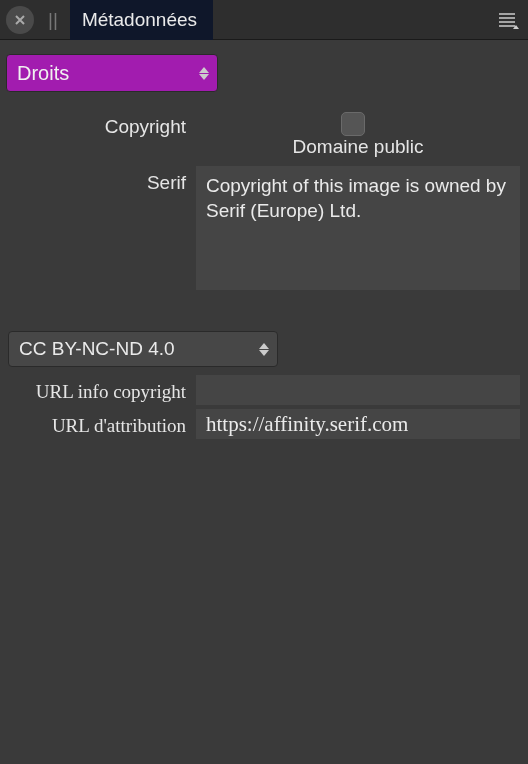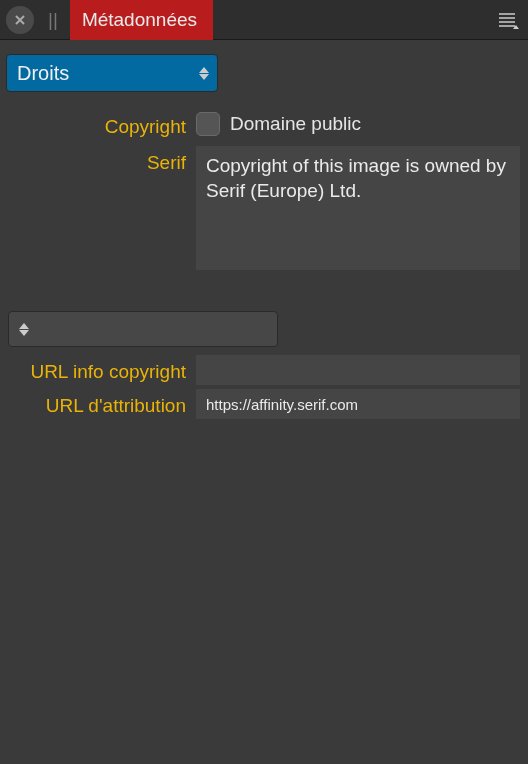--- a/index.html
+++ b/index.html
@@ -34,42 +34,42 @@
     .sep {
       color: #777;
       margin: 0 12px 0 14px;
       font-weight: 300;
     }
     .tab {
       height: 40px;
       display: flex;
       align-items: center;
       padding: 0 16px 0 12px;
-      background: #b91c1c;
+      background: #0f172a;
       color: #eaeaea;
       font-weight: 500;
     }
     .header-spacer { flex: 1; }
     .menu-icon {
       width: 28px;
       height: 28px;
       margin-right: 6px;
       display: flex;
       align-items: center;
       justify-content: center;
       cursor: pointer;
     }
     .menu-icon svg { width: 22px; height: 22px; }
 
     .dropdown-row {
       display: flex;
       padding: 14px 6px 8px 6px;
     }
     .dropdown {
-      background: #0369a1;
+      background: #a21caf;
       border: 1px solid #2a2a2a;
       border-radius: 4px;
       height: 38px;
       width: 212px;
       display: flex;
       align-items: center;
       padding: 0 8px 0 10px;
       cursor: pointer;
       gap: 28px;
     }
@@ -83,34 +83,35 @@
     .dropdown-arrows svg { width: 10px; height: 6px; display: block; fill: #ccc; }
 
     .form-area {
       padding: 10px 8px 12px 8px;
     }
     .row {
       display: flex;
       align-items: flex-start;
       margin-bottom: 8px;
     }
-    .row.tight { margin-bottom: 4px; }
+    .row.tight { margin-bottom: 4px; font-family: Liberation Serif, serif; }
     .label {
       width: 188px;
       text-align: right;
       padding-right: 10px;
       padding-top: 6px;
-      color: #eab308;
+      color: #e5e5e5;
       flex-shrink: 0;
     }
     .value { flex: 1; }
     .checkbox-wrap {
       display: flex;
       align-items: center;
       padding-top: 2px;
+      flex-direction: column;
     }
     .checkbox {
       width: 24px;
       height: 24px;
       border: 1px solid #6a6a6a;
       border-radius: 5px;
       background: #555;
       margin-right: 10px;
       cursor: pointer;
     }
@@ -127,21 +128,21 @@
       resize: none;
       line-height: 1.3;
     }
     .input {
       background: #454545;
       border: none;
       width: 100%;
       height: 30px;
       padding: 4px 10px;
       color: #eaeaea;
-      font-size: 15px;
+      font-size: 21px;
       font-family: inherit;
     }
     .cc-select {
       background: #474747;
       border: 1px solid #2a2a2a;
       border-radius: 4px;
       height: 36px;
       width: 270px;
       display: flex;
       align-items: center;
@@ -203,20 +204,21 @@
       <textarea class="textarea" style="">Copyright of this image is owned by Serif (Europe) Ltd.</textarea>
     </div>
   </div>
 
 
   <div class="gap-after"></div>
 
   <div class="row">
     <div class="value">
       <div class="cc-select">
+        <span class="cc-text">CC BY-NC-ND 4.0</span>
         <span class="dropdown-arrows">
           <svg viewBox="0 0 10 6">
               <path d="M0 6 L5 0 L10 6 Z"></path>
             </svg>
           <svg viewBox="0 0 10 6">
               <path d="M0 0 L5 6 L10 0 Z"></path>
             </svg>
         </span>
       </div>
     </div>

